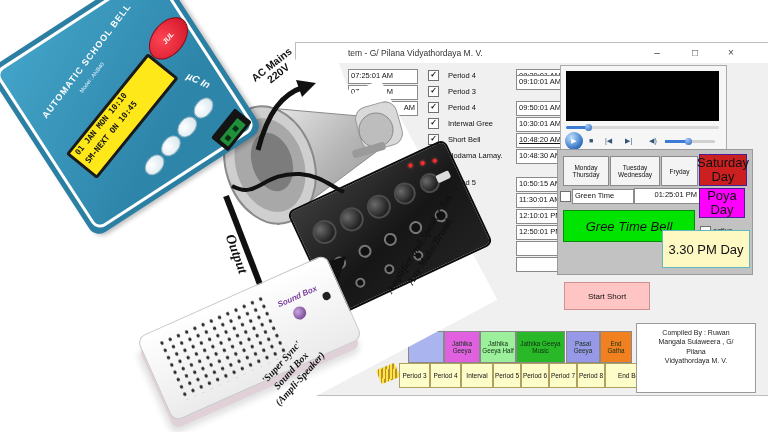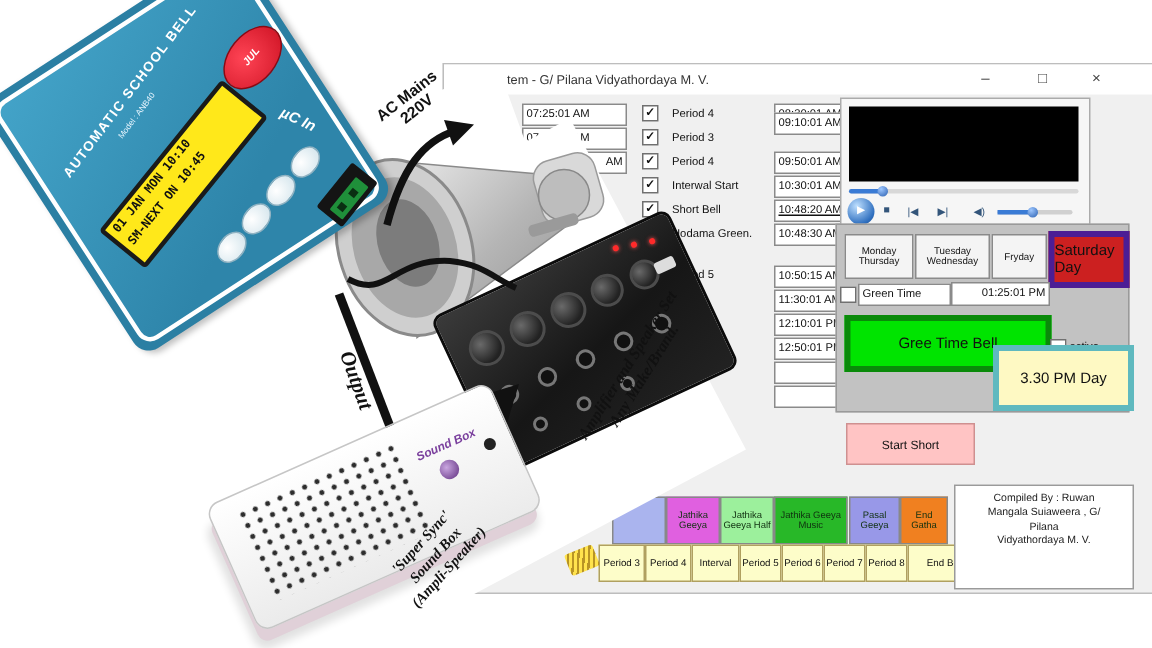--- a/index.html
+++ b/index.html
@@ -2,21 +2,21 @@
 <html><head>
 <meta charset="utf-8">
 <style>
   html,body{margin:0;padding:0;background:#fff;}
   .stage{position:relative;width:768px;height:432px;overflow:hidden;background:#fff;
          font-family:"Liberation Sans",sans-serif;}
   
   .window{position:absolute;left:295px;top:42px;width:473px;height:352px;
           background:#f0f0f0;border:1px solid #bdbdbd;z-index:1;}
   .titlebar{position:absolute;left:0;top:0;width:100%;height:20px;background:#ffffff;}
-  .title{position:absolute;left:42px;top:5px;font-size:8.5px;color:#333;text-align:center;}
+  .title{position:absolute;left:52px;top:5px;font-size:8.5px;color:#333;text-align:center;}
   .winbtn{position:absolute;top:2px;width:18px;height:16px;text-align:center;
           font-size:10px;color:#444;line-height:16px;}
   .field{position:absolute;background:#fff;border:1px solid #8a8a8a;font-size:7.5px;
          color:#111;line-height:12px;padding:0 2px;white-space:nowrap;overflow:hidden;}
   .frag{text-align:right;}
   .cb{position:absolute;width:9px;height:9px;background:#fff;border:1px solid #707070;
       font-size:8px;line-height:8px;text-align:center;color:#111;font-weight:bold;}
   .lbl{position:absolute;font-size:7.5px;color:#111;white-space:nowrap;}
   
   .player{position:absolute;left:264px;top:22px;width:165px;height:92px;background:#f6f6f6;
@@ -33,21 +33,21 @@
   .vol{position:absolute;left:104px;top:74px;width:50px;height:3px;background:#d0d0d0;border-radius:2px;}
   .volfill{position:absolute;left:0;top:0;width:22px;height:3px;background:#3a7bd5;}
   .volthumb{position:absolute;left:20px;top:-2px;width:7px;height:7px;border-radius:50%;
             background:radial-gradient(circle at 35% 30%,#9ec7ff,#2a5fb0);}
   
   .daypanel{position:absolute;left:261px;top:106px;width:194px;height:124px;background:#c2c2c2;
             border:1px solid #9a9a9a;}
   .daybtn{position:absolute;background:#f4f4f4;border:1px solid #8a8a8a;font-size:6.5px;
           color:#111;text-align:center;display:flex;align-items:center;justify-content:center;}
   .tinybtn{font-size:5.5px;color:#fff;line-height:1.1;}
-  .bigbtn{position:absolute;border:4px solid #4c1d95;font-size:10px;color:#111;text-align:left;
+  .bigbtn{position:absolute;border:1px solid #4c1d95;font-size:13px;color:#111;text-align:center;
           display:flex;align-items:center;justify-content:center;}
   .startbtn{position:absolute;background:#ffc4c4;border:1px solid #cf9090;font-size:8px;color:#111;
             display:flex;align-items:center;justify-content:center;}
   .song{position:absolute;top:288px;height:30px;border:1px solid #888;font-size:6.3px;color:#103010;
         text-align:center;display:flex;align-items:center;justify-content:center;line-height:1.15;}
   .period{position:absolute;top:320px;height:23px;background:#fdfdc9;border:1px solid #b0a060;
           font-size:6.5px;color:#111;text-align:center;display:flex;align-items:center;
           justify-content:center;line-height:1.1;}
   .compiled{position:absolute;left:340px;top:280px;width:118px;height:64px;background:#fff;
             border:1px solid #9a9a9a;font-size:7px;color:#222;text-align:center;padding-top:4px;
@@ -129,29 +129,29 @@
 
     <div class="cb" style="left:132px;top:43px;">✓</div>
     <div class="lbl" style="left:152px;top:44px;">Period 3</div>
     <div class="field" style="left:220px;top:32px;width:62px;height:13px;">09:10:01 AM</div>
 
     <div class="cb" style="left:132px;top:59px;">✓</div>
     <div class="lbl" style="left:152px;top:60px;">Period 4</div>
     <div class="field" style="left:220px;top:58px;width:62px;height:13px;">09:50:01 AM</div>
 
     <div class="cb" style="left:132px;top:75px;">✓</div>
-    <div class="lbl" style="left:152px;top:76px;">Interwal Start</div>
+    <div class="lbl" style="left:152px;top:76px;">Interwal Gree</div>
     <div class="field" style="left:220px;top:74px;width:62px;height:13px;">10:30:01 AM</div>
 
     <div class="cb" style="left:132px;top:91px;">✓</div>
     <div class="lbl" style="left:152px;top:92px;">Short Bell</div>
     <div class="field" style="left:220px;top:90px;width:62px;height:13px;text-decoration:underline;">10:48:20 AM</div>
 
     <div class="cb" style="left:132px;top:107px;">✓</div>
-    <div class="lbl" style="left:152px;top:108px;">Hodama Green.</div>
+    <div class="lbl" style="left:152px;top:108px;">Hodama Lamay.</div>
     <div class="field" style="left:220px;top:106px;width:62px;height:13px;">10:48:30 AM</div>
 
     <div class="lbl" style="left:152px;top:135px;">Period 5</div>
     <div class="lbl" style="left:162px;top:151px;">6</div>
     <div class="field" style="left:220px;top:134px;width:62px;height:13px;">10:50:15 AM</div>
     <div class="field" style="left:220px;top:150px;width:62px;height:13px;">11:30:01 AM</div>
     <div class="field" style="left:220px;top:166px;width:62px;height:13px;">12:10:01 PM</div>
     <div class="field" style="left:220px;top:182px;width:62px;height:13px;">12:50:01 PM</div>
     <div class="field frag" style="left:220px;top:198px;width:62px;height:13px;">:01 PM</div>
     <div class="field frag" style="left:220px;top:214px;width:62px;height:13px;">PM</div>
@@ -174,21 +174,22 @@
     </div>
 
     <div class="daypanel">
       <div class="daybtn" style="left:5px;top:6px;width:44px;height:28px;">Monday Thursday</div>
       <div class="daybtn" style="left:52px;top:6px;width:48px;height:28px;">Tuesday Wednesday</div>
       <div class="daybtn" style="left:103px;top:6px;width:35px;height:28px;">Fryday</div>
       <div class="bigbtn tinybtn" style="left:141px;top:4px;width:46px;height:30px;background:#cc2020;">Saturday Day</div>
       <div class="cb" style="left:2px;top:41px;"></div>
       <div class="field" style="left:14px;top:39px;width:56px;height:13px;">Green Time</div>
       <div class="field" style="left:76px;top:38px;width:60px;height:14px;text-align:right;">01:25:01 PM</div>
-      <div class="bigbtn" style="left:5px;top:60px;width:130px;height:30px;background:#00e400;border-color:#0a8a0a;">Gree Time Bell</div>
+      <div class="bigbtn tinybtn" style="left:141px;top:38px;width:44px;height:28px;background:#ff00ff;">Poya Day</div>
+      <div class="bigbtn" style="left:5px;top:60px;width:130px;height:30px;background:#00e400;border-color:#0a8a0a;font-style:italic;">Gree Time Bell</div>
       <div class="cb" style="left:142px;top:76px;"></div>
       <div class="lbl" style="left:155px;top:76px;">active</div>
       <div class="bigbtn" style="left:104px;top:80px;width:86px;height:36px;background:#fef9c3;border-color:#5fb9bf;">3.30 PM Day</div>
     </div>
 
     <div class="startbtn" style="left:268px;top:239px;width:84px;height:26px;">Start Short</div>
 
     <div class="song" style="left:112px;width:34px;background:#aab4ee;"></div>
     <div class="song" style="left:148px;width:34px;background:#e060e0;">Jathika Geeya</div>
     <div class="song" style="left:184px;width:34px;background:#9cf09c;">Jathika Geeya Half</div>

